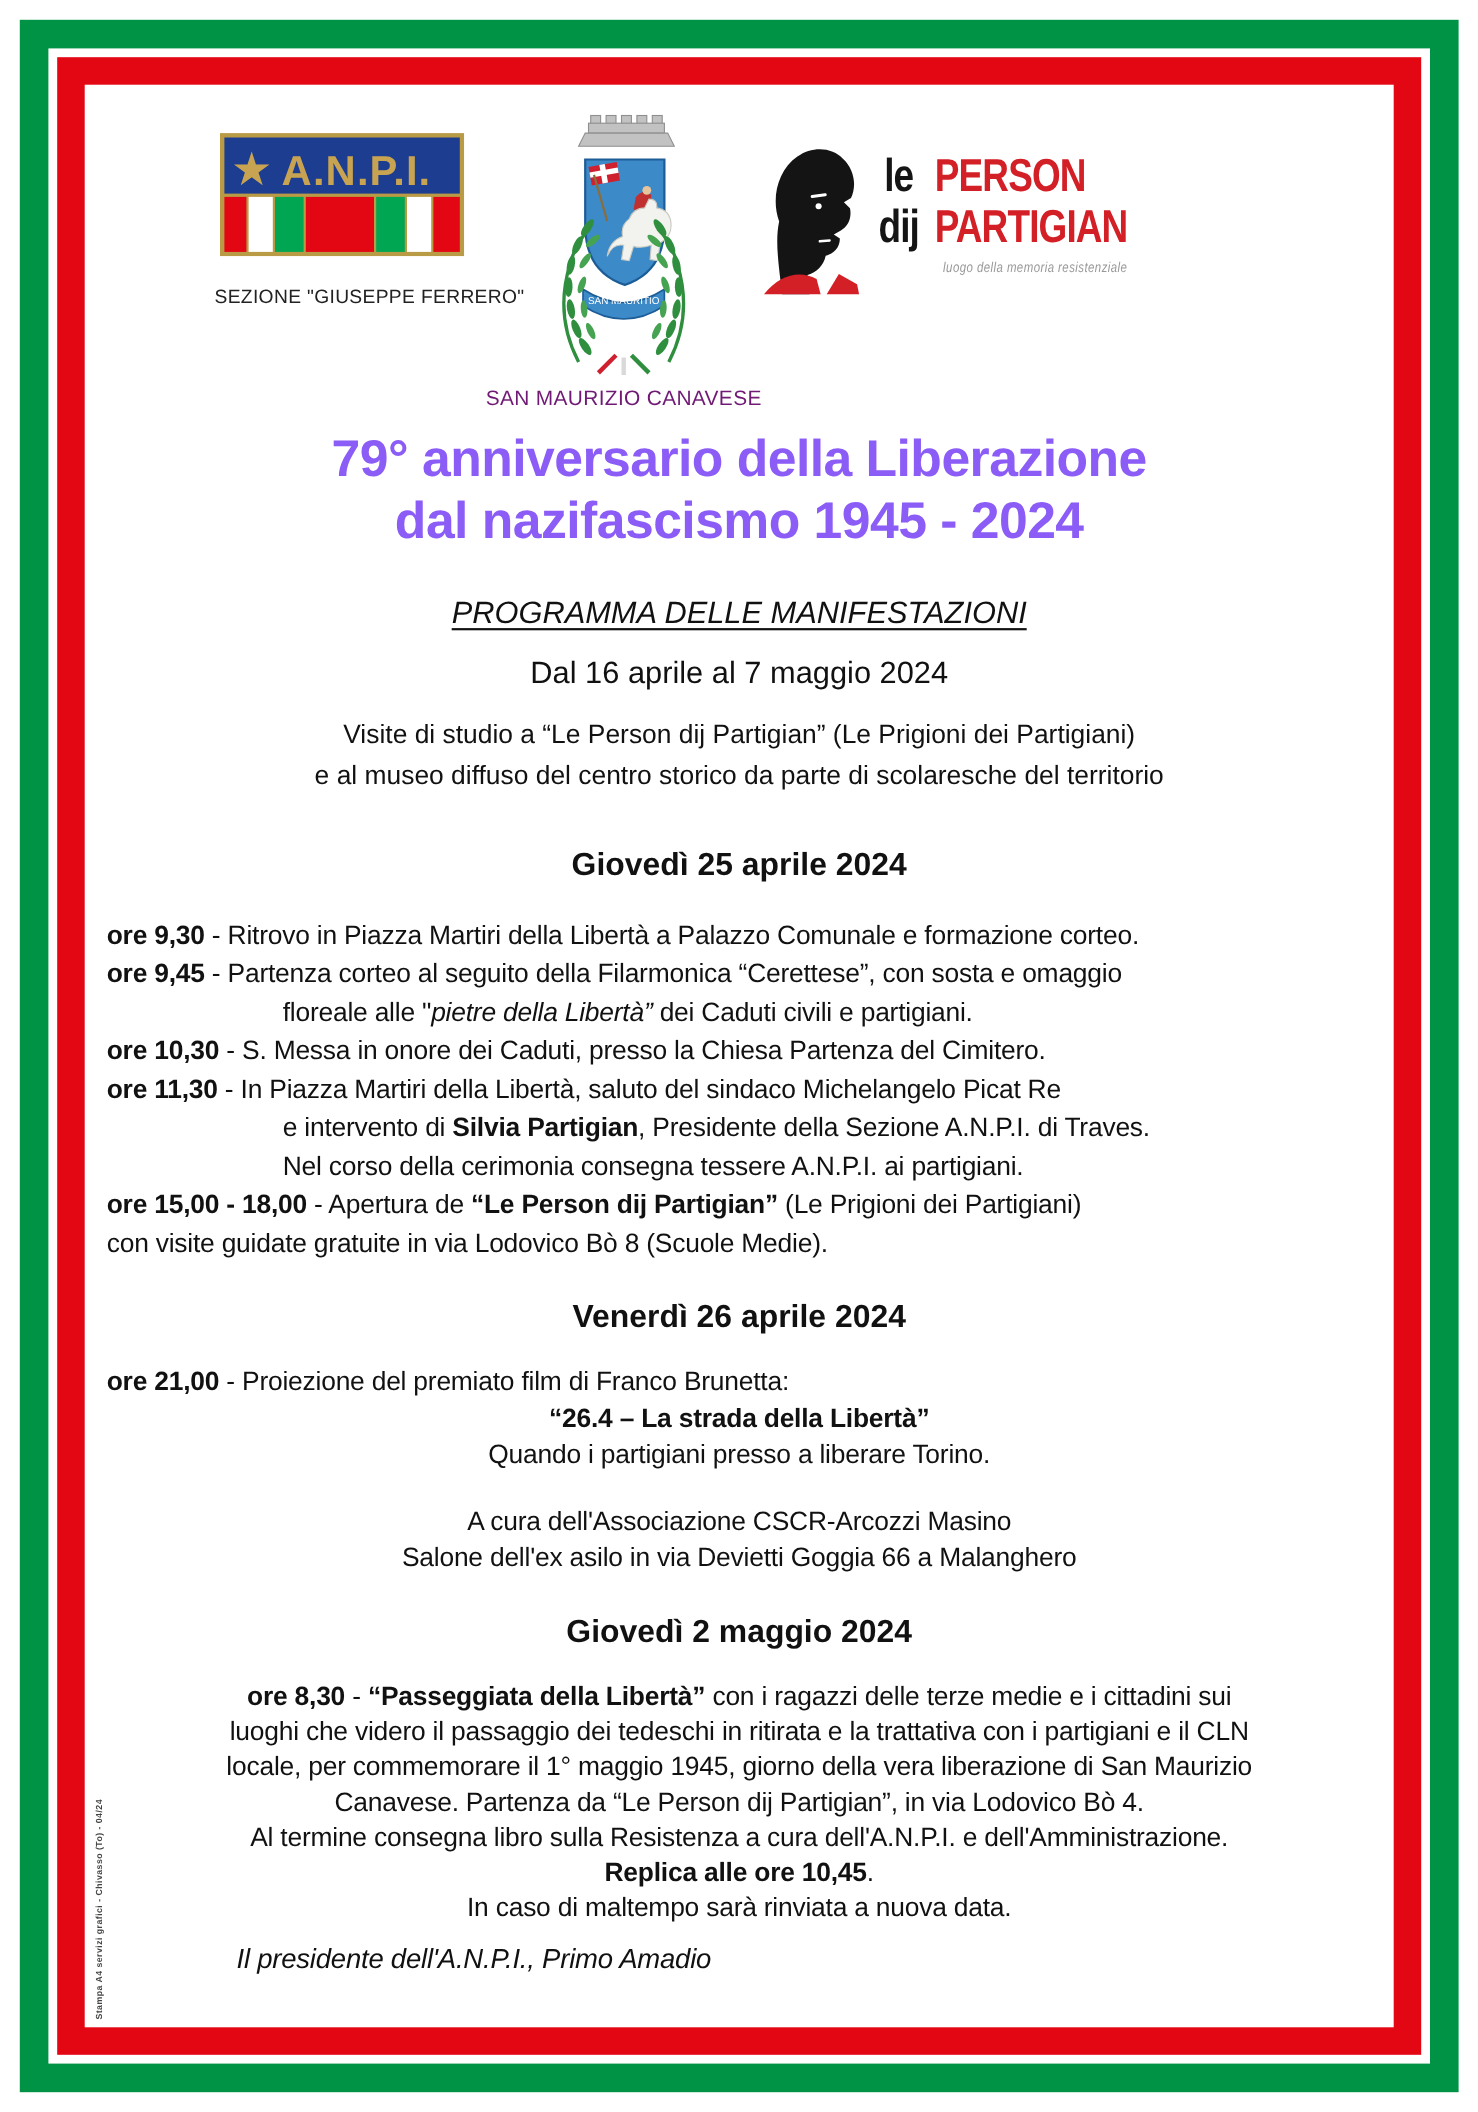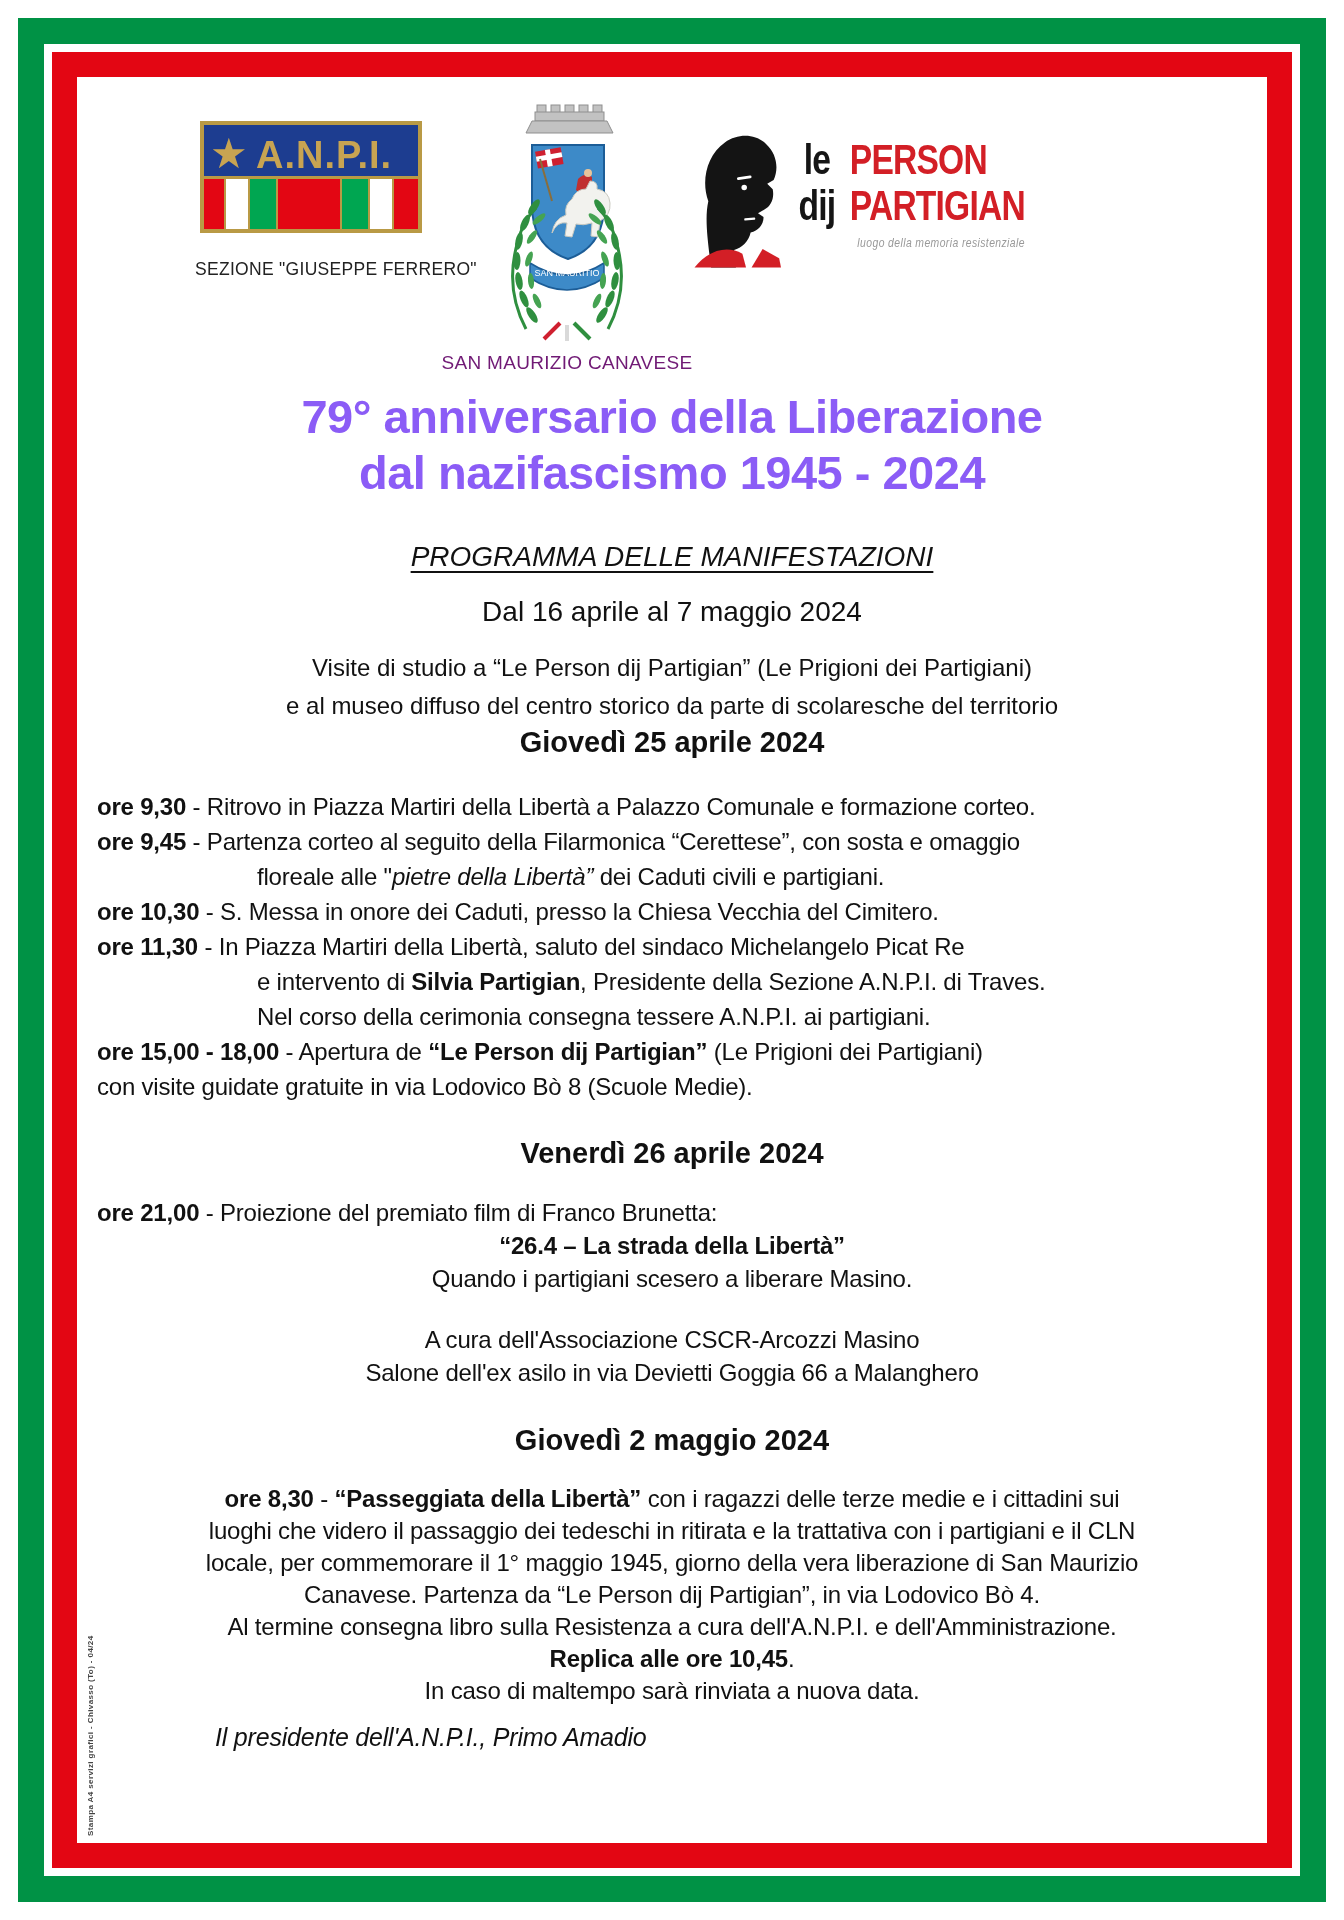--- a/index.html
+++ b/index.html
@@ -26,21 +26,21 @@
   .pl-black{display:inline-block;width:70px;text-align:center;}
   .pl-red{color:#d31f26;margin-left:6px;}
   .ptag{font-size:13px;font-style:italic;color:#999;text-align:right;margin-top:6px;letter-spacing:.5px;white-space:nowrap;}
 
   
   .title{text-align:center;color:#8b5cf6;font-weight:bold;font-size:47px;line-height:56px;letter-spacing:-.5px;}
   .subtitle{margin-top:40px;text-align:center;font-size:28px;font-style:italic;text-decoration:underline;text-underline-offset:5px;}
   .period-heading{margin-top:22px;text-align:center;font-size:28px;font-weight:normal;line-height:34px;}
   .intro{margin-top:20px;text-align:center;font-size:24px;line-height:38px;}
   .h2{font-size:29px;font-weight:bold;text-align:center;line-height:34px;}
-  .h2.thu25{}
+  .h2.thu25{margin-top:44px;}
   .h2.fri26{margin-top:32px;}
   .h2.thu2{margin-top:34px;}
   .sched{margin-top:30px;font-size:24px;line-height:35px;padding:0 20px;letter-spacing:-.2px;}
   .fri-lines{margin-top:26px;font-size:24px;line-height:33px;padding:0 20px;letter-spacing:-.2px;}
   .venue{margin-top:28px;font-size:24px;line-height:33px;text-align:center;letter-spacing:-.2px;}
   .thu2-lines{margin-top:26px;font-size:24px;line-height:32px;text-align:center;letter-spacing:-.2px;}
   .line{white-space:nowrap;}
   .line.cont{padding-left:160px;}
   .line.center{text-align:center;}
   .b{font-weight:bold;}
@@ -169,34 +169,34 @@
       <div class="line center">Visite di studio a “Le Person dij Partigian” (Le Prigioni dei Partigiani)</div>
       <div class="line center">e al museo diffuso del centro storico da parte di scolaresche del territorio</div>
     </div>
 
     <div class="h2 thu25">Giovedì 25 aprile 2024</div>
 
     <div class="sched">
       <div class="line"><span class="b">ore 9,30</span><span> - Ritrovo in Piazza Martiri della Libertà a Palazzo Comunale e formazione corteo.</span></div>
       <div class="line"><span class="b">ore 9,45</span><span> - Partenza corteo al seguito della Filarmonica “Cerettese”, con sosta e omaggio</span></div>
       <div class="line cont"><span>floreale alle "</span><span class="i">pietre della Libertà”</span><span> dei Caduti civili e partigiani.</span></div>
-      <div class="line"><span class="b">ore 10,30</span><span> - S. Messa in onore dei Caduti, presso la Chiesa Vecchia del Cimitero.</span></div>
+      <div class="line"><span class="b">ore 10,30</span><span> - S. Messa in onore dei Caduti, presso la Chiesa Partenza del Cimitero.</span></div>
       <div class="line"><span class="b">ore 11,30</span><span> - In Piazza Martiri della Libertà, saluto del sindaco Michelangelo Picat Re</span></div>
       <div class="line cont"><span>e intervento di </span><span class="b">Silvia Partigian</span><span>, Presidente della Sezione A.N.P.I. di Traves.</span></div>
       <div class="line cont"><span>Nel corso della cerimonia consegna tessere A.N.P.I. ai partigiani.</span></div>
       <div class="line"><span class="b">ore 15,00 - 18,00</span><span> - Apertura de </span><span class="b">“Le Person dij Partigian”</span><span> (Le Prigioni dei Partigiani)</span></div>
       <div class="line"><span>con visite guidate gratuite in via Lodovico Bò 8 (Scuole Medie).</span></div>
     </div>
 
     <div class="h2 fri26">Venerdì 26 aprile 2024</div>
 
     <div class="fri-lines">
       <div class="line"><span class="b">ore 21,00</span><span> - Proiezione del premiato film di Franco Brunetta:</span></div>
       <div class="line center"><span class="b">“26.4 – La strada della Libertà”</span></div>
-      <div class="line center"><span>Quando i partigiani scesero a liberare Masino.</span></div>
+      <div class="line center"><span>Quando i partigiani presso a liberare Torino.</span></div>
     </div>
 
     <div class="venue">
       <div class="line center"><span>A cura dell'Associazione CSCR-Arcozzi Masino</span></div>
       <div class="line center"><span>Salone dell'ex asilo in via Devietti Goggia 66 a Malanghero</span></div>
     </div>
 
     <div class="h2 thu2">Giovedì 2 maggio 2024</div>
 
     <div class="thu2-lines">

